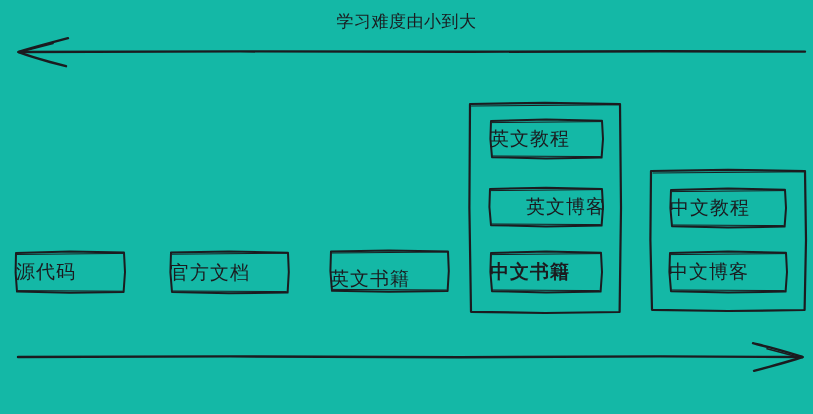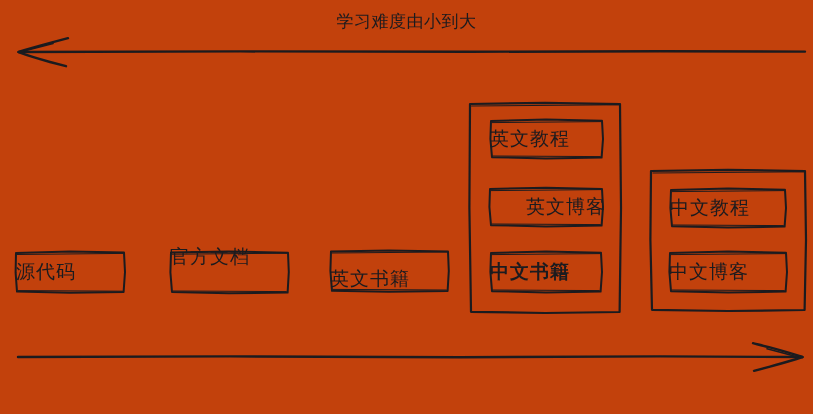--- a/index.html
+++ b/index.html
@@ -4,21 +4,21 @@
 <style>
   html, body {
     margin: 0;
     padding: 0;
     background: #ffffff;
   }
   #canvas {
     position: relative;
     width: 813px;
     height: 414px;
-    background: #c2410c;
+    background: #14b8a6;
     overflow: hidden;
     font-family: "DejaVu Sans", "Liberation Sans", sans-serif;
   }
   .axis-label {
     position: absolute;
     width: 100%;
     text-align: center;
     font-size: 17px;
     color: #1b1b1f;
     letter-spacing: 0.5px;
@@ -137,21 +137,21 @@
       <path d="M671.4,254.6 L785,253.6" stroke-width="1"></path>
       <path d="M672,290 L784.4,290.6" stroke-width="1"></path>
     </g>
 
   </svg>
 
   <div class="node" style="left:16px; top:252px; width:95px; height:40px;">
     <span class="node-label">源代码</span>
   </div>
 
-  <div class="node" style="left:170px; top:236px; width:119px; height:41px;">
+  <div class="node" style="left:170px; top:252px; width:119px; height:41px;">
     <span class="node-label">官方文档</span>
   </div>
 
   <div class="node" style="left:330px; top:251px; width:119px; height:56px;">
     <span class="node-label">英文书籍</span>
   </div>
 
   <div class="node" style="left:490px; top:120px; width:113px; height:38px;">
     <span class="node-label">英文教程</span>
   </div>

